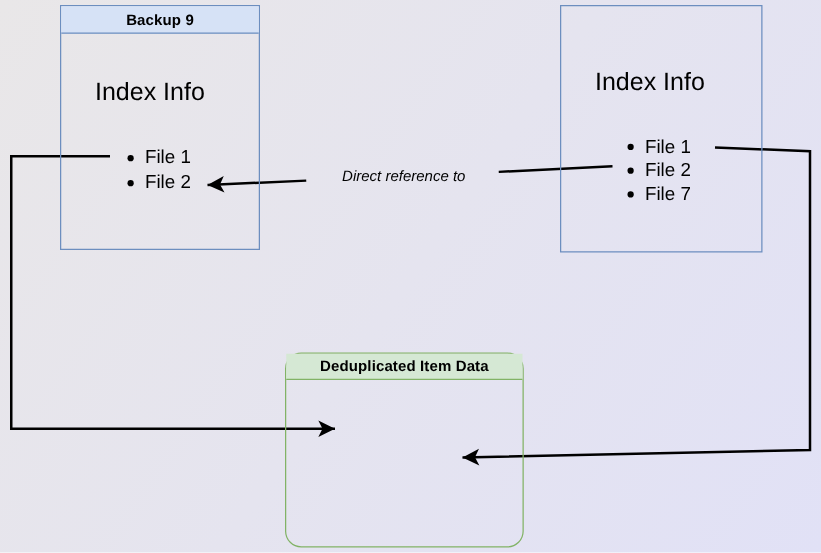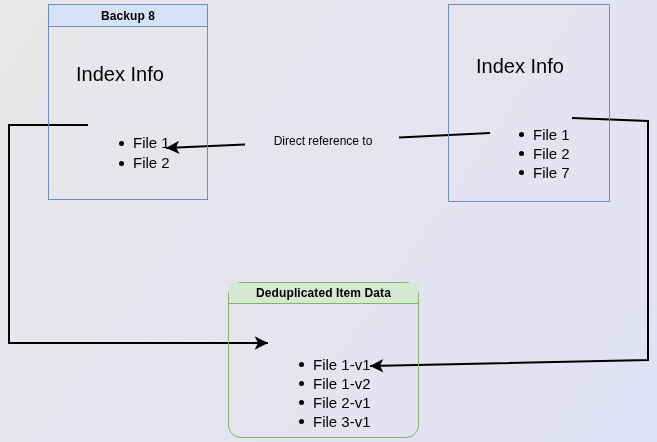--- a/index.html
+++ b/index.html
@@ -57,21 +57,21 @@
     background: var(--green-header-bg, #d5e8d4);
     border-bottom: 1px solid var(--green-border, #82b366);
   }
   .index-label {
     position: absolute;
     font-size: 20px;
     white-space: nowrap;
   }
   ul.file-list {
     position: absolute;
-    margin: 17px;
+    margin: 0;
     padding: 0;
     list-style: none;
     font-size: 15px;
     text-align: right;
   }
   ul.file-list li {
     position: relative;
     padding-left: 15px;
     line-height: 19px;
     white-space: nowrap;
@@ -90,20 +90,21 @@
   }
   .annotation {
     position: absolute;
     left: 323px;
     top: 141px;
     transform: translate(-50%, -50%);
     text-align: center;
     font-size: 12px;
     line-height: 15px;
     white-space: nowrap;
+    font-style: italic;
   }
 </style>
 </head>
 <body>
 
 <div class="canvas">
 
   <svg class="arrows" viewBox="0 0 657 442" xmlns="http://www.w3.org/2000/svg">
     <defs>
       <marker id="arrow-head" viewBox="0 0 12 12" refX="11" refY="6" markerWidth="8" markerHeight="8" orient="auto" markerUnits="strokeWidth">
@@ -111,21 +112,21 @@
       </marker>
     </defs>
     <path class="arrow-line" d="M88,125 L9,125 L9,343 L268,343" marker-end="url(#arrow-head)"></path>
     <path class="arrow-line" d="M572,118 L648,121 L648,360 L370,366" marker-end="url(#arrow-head)"></path>
     <path class="arrow-line" d="M490,133 L399,137.5"></path>
     <path class="arrow-line" d="M245,144.5 L166,148" marker-end="url(#arrow-head)"></path>
   </svg>
 
   <div class="box blue" id="backup1-box" style="left:48px; top:4px; width:160px; height:196px;">
     <div class="box-header">
-      <span>Backup 8</span>
+      <span>Backup 9</span>
     </div>
     <div class="index-label" style="left:27px; top:58px;">Index Info</div>
     <ul class="file-list" style="left:52px; top:111px;">
       <li>File 1</li>
       <li>File 2</li>
     </ul>
   </div>
 
   <div class="box blue" id="backup2-box" style="left:448px; top:4px; width:162px; height:198px;">
     <div class="index-label" style="left:27px; top:50px;">Index Info</div>
@@ -133,25 +134,19 @@
       <li>File 1</li>
       <li>File 2</li>
       <li>File 7</li>
     </ul>
   </div>
 
   <div class="box green" id="dedup-box" style="left:228px; top:282px; width:191px; height:156px;border-radius:13px;">
     <div class="box-header">
       <span>Deduplicated Item Data</span>
     </div>
-    <ul class="file-list" style="left:52px; top:55px;">
-      <li>File 1-v1</li>
-      <li>File 1-v2</li>
-      <li>File 2-v1</li>
-      <li>File 3-v1</li>
-    </ul>
   </div>
 
   <div class="annotation">
     <div>Direct reference to</div>
   </div>
 
 </div>
 
 </body></html>

